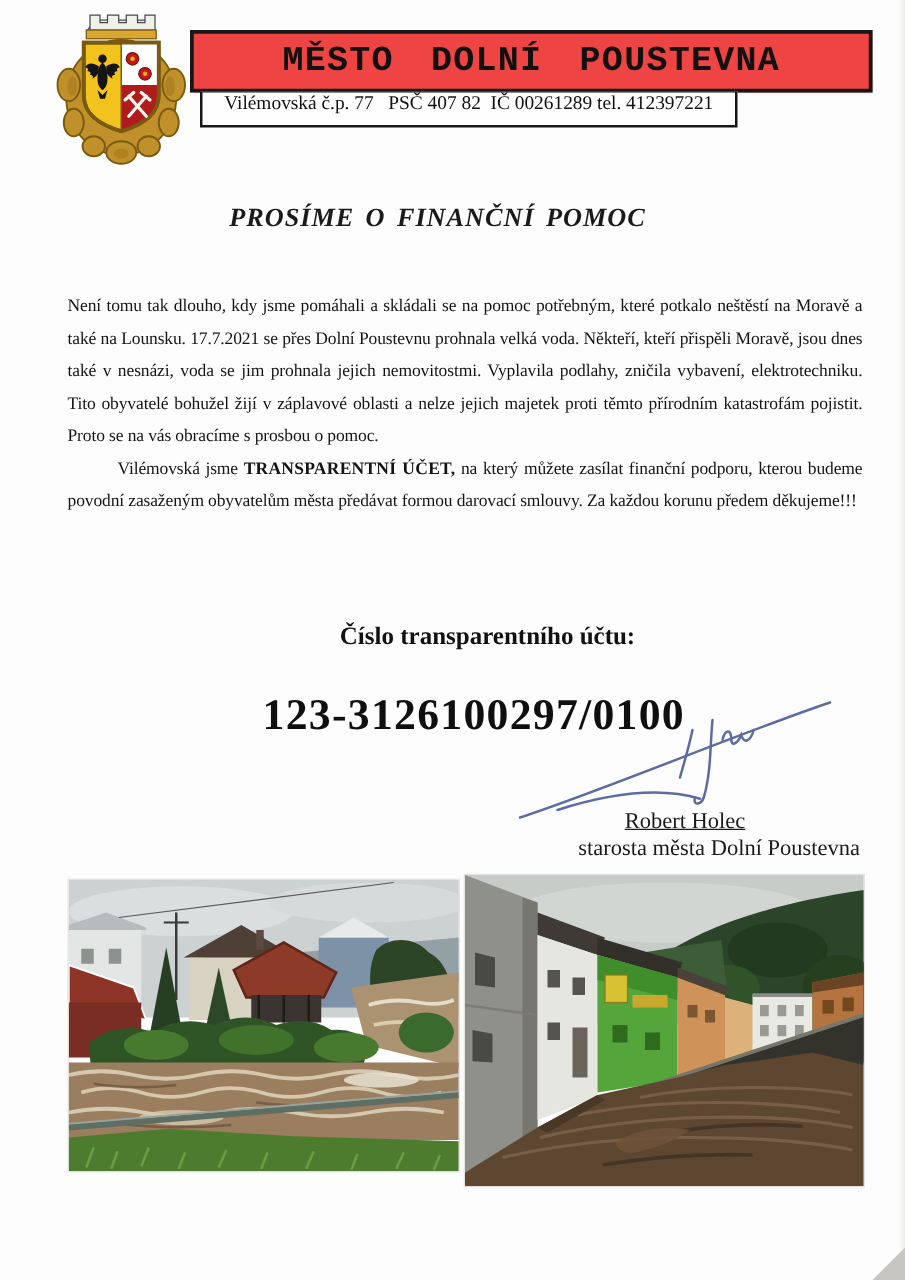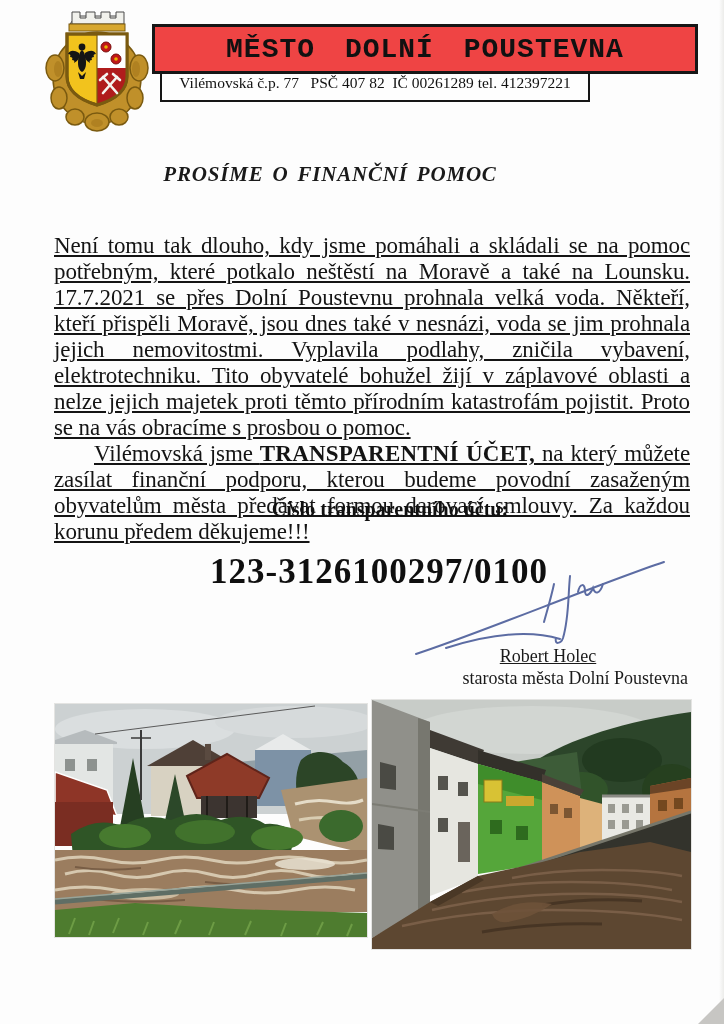--- a/index.html
+++ b/index.html
@@ -20,26 +20,26 @@
   }
   .address-box{
     position:absolute;left:160px;top:73px;width:430px;height:29px;box-sizing:border-box;
     border:2px solid #161616;border-top:1px solid #161616;display:flex;align-items:flex-start;justify-content:center;
     background:#fefefe;
   }
   .address-box span{font-size:15.5px;color:#111;white-space:pre;}
   
   .doc-heading{
     position:absolute;left:0;top:162px;width:660px;text-align:center;
-    font-size:21px;font-weight:bold;font-style:italic;letter-spacing:0.8px;word-spacing:3px;color:#1a1a1a;
+    font-size:21px;font-weight:bold;font-style:italic;letter-spacing:0.8px;word-spacing:3px;color:#1a1a1a;padding-left:20px;
   }
   
   .body-text{
     position:absolute;left:54px;top:233px;width:636px;
-    font-size:23px;line-height:26px;letter-spacing:-0.1px;color:#141414;text-decoration:underline;
+    font-size:14px;line-height:26px;letter-spacing:-0.1px;color:#141414;
   }
   .body-text p{margin:0;text-align:justify;}
   .body-text p.indent{text-indent:40px;}
   .body-text b{letter-spacing:0.2px;}
   
   .account-label{
     position:absolute;left:0;top:498px;width:724px;text-align:center;
     font-size:20px;font-weight:bold;color:#111;padding-left:28px;
   }
   .account-number{

